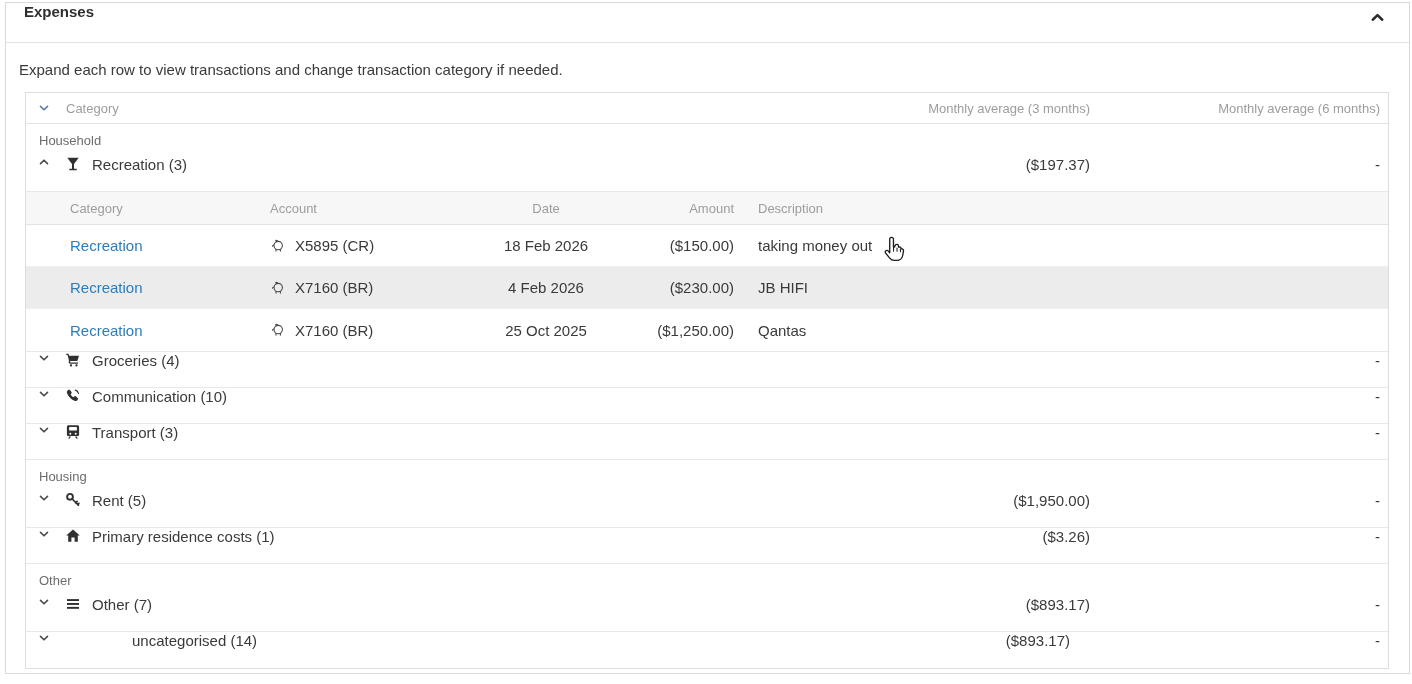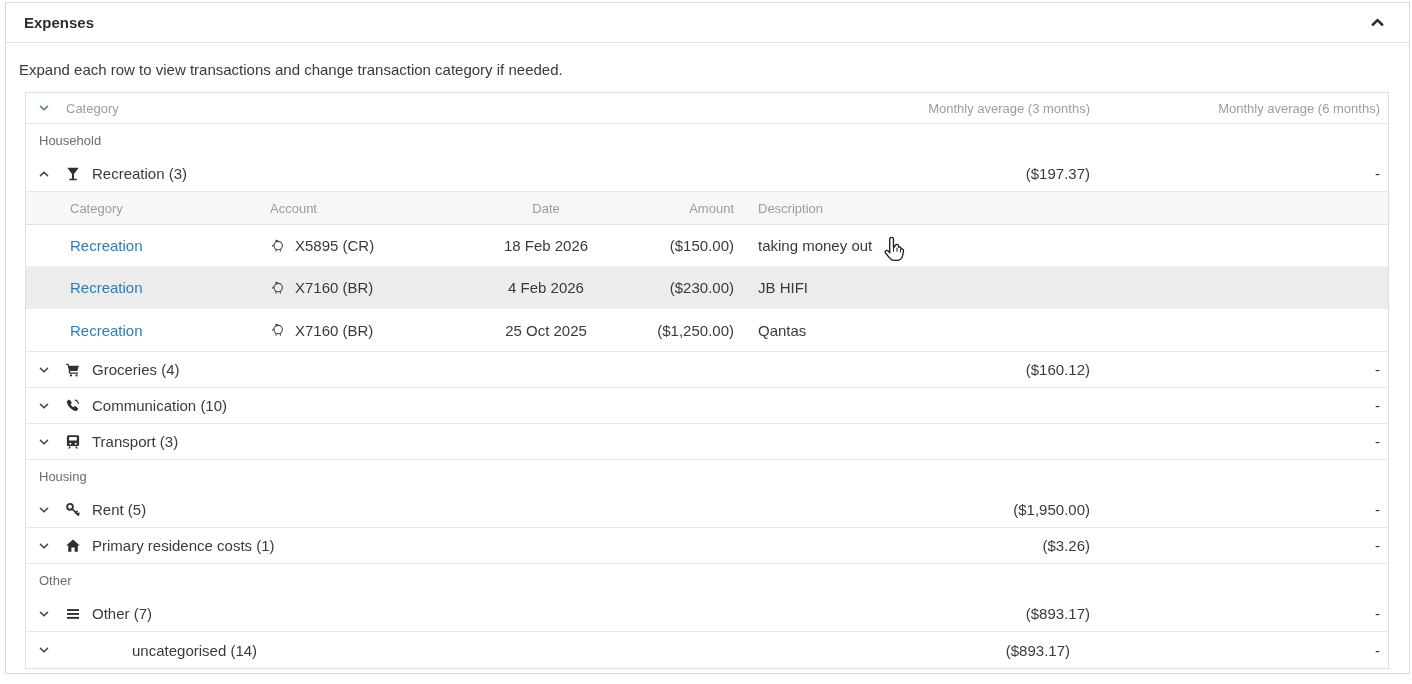--- a/index.html
+++ b/index.html
@@ -1,30 +1,30 @@
 <!DOCTYPE html>
 <html><head>
 <meta charset="utf-8">
 <style>
   * { box-sizing: border-box; margin: 0; padding: 0; }
   html,body { width:1412px; height:684px; background:#fff; font-family:"Liberation Sans", sans-serif; position:relative; overflow:hidden; }
   .panel { position:absolute; left:5px; top:2px; right:2px; bottom:10px; border:1px solid #d9d9d9; background:#fff; }
-  .panel-header { height:40px; border-bottom:1px solid #e3e3e3; display:flex; align-items:center; justify-content:space-between; padding:0 18px 0 18px; }
+  .panel-header { height:40px; border-bottom:1px solid #e3e3e3; display:flex; justify-content:space-between; padding:0 18px 0 18px; }
   .panel-title { font-size:15px; font-weight:bold; color:#2f2f2f; }
   .collapse-btn { width:28px; height:28px; display:flex; align-items:center; justify-content:center; color:#2b2b2b; cursor:pointer; }
   .intro { font-size:15px; color:#3a3a3a; padding:18px 18px 14px 13px; }
   .table { margin:0 20px 0 19px; border:1px solid #dedede; }
   .thead { display:flex; align-items:center; height:31px; padding-left:12px; font-size:13px; color:#9d9d9d; }
   .thead .chev { width:24px; display:flex; align-items:center; color:#5b7fa4; cursor:pointer; }
   .thead .hlabel { margin-left:4px; flex:1; }
   .thead .havg3 { width:300px; text-align:right; }
   .thead .havg6 { width:298px; padding-right:8px; text-align:right; }
   .thead { border-bottom:1px solid #e4e4e4; }
   .group-row { height:32px; display:flex; align-items:center; padding-left:13px; font-size:13px; color:#6d6d6d; }
-  .crow { display:flex; align-items:center; height:36px; padding-left:12px; border-bottom:1px solid #e8e8e8; font-size:15px; color:#3a3a3a; background:#fff; }
+  .crow { display:flex; align-items:flex-start; height:36px; padding-left:12px; border-bottom:1px solid #e8e8e8; font-size:15px; color:#3a3a3a; background:#fff; }
   .crow:last-child { border-bottom:none;gap:20px; }
   .crow .chev { width:24px; display:flex; align-items:center; color:#4a4a4a; cursor:pointer; }
   .crow .cicon { width:27px; margin-left:3px; display:flex; align-items:center; color:#303030; }
   .crow .clabel { flex:1; }
   .crow .avg3 { width:300px; text-align:right; }
   .crow .avg6 { width:298px; padding-right:8px; text-align:right; }
   .inner { border-bottom:1px solid #e8e8e8; }
   .ithead { display:flex; align-items:center; height:33px; padding-left:44px; background:#f7f7f7; border-bottom:1px solid #e3e3e3; font-size:13px; color:#9d9d9d; }
   .irow { display:flex; align-items:center; height:42px; padding-left:44px; font-size:15px; color:#3a3a3a; border-bottom:1px solid #efefef; }
   .irow:last-child { border-bottom:none; }
@@ -172,21 +172,20 @@
         </span>
       </span>
       <span class="cicon">
         <svg width="16" height="16" viewBox="0 0 16 16">
             <path d="M1.3 1.8h2.2l.6 2H14l-1.7 5.2H5.3l-.2 1c-.1.3.1.5.4.5H13v1.3H5.3c-1.1 0-1.8-1-1.6-2l.3-1.3L2.5 3.1H1.3z" fill="currentColor"></path>
             <circle cx="6" cy="13.4" r="1.15" fill="currentColor"></circle>
             <circle cx="11.5" cy="13.4" r="1.15" fill="currentColor"></circle>
           </svg>
       </span>
       <span class="clabel">Groceries (4)</span>
-      <span class="avg3">($160.12)</span>
       <span class="avg6">-</span>
     </div>
 
     <div class="crow">
       <span class="chev">
         <span>
           <svg width="12" height="12" viewBox="0 0 12 12">
               <path d="M2.5 4.4 L6 7.8 L9.5 4.4" fill="none" stroke="currentColor" stroke-width="1.6" stroke-linecap="round" stroke-linejoin="round"></path>
             </svg>
         </span>

